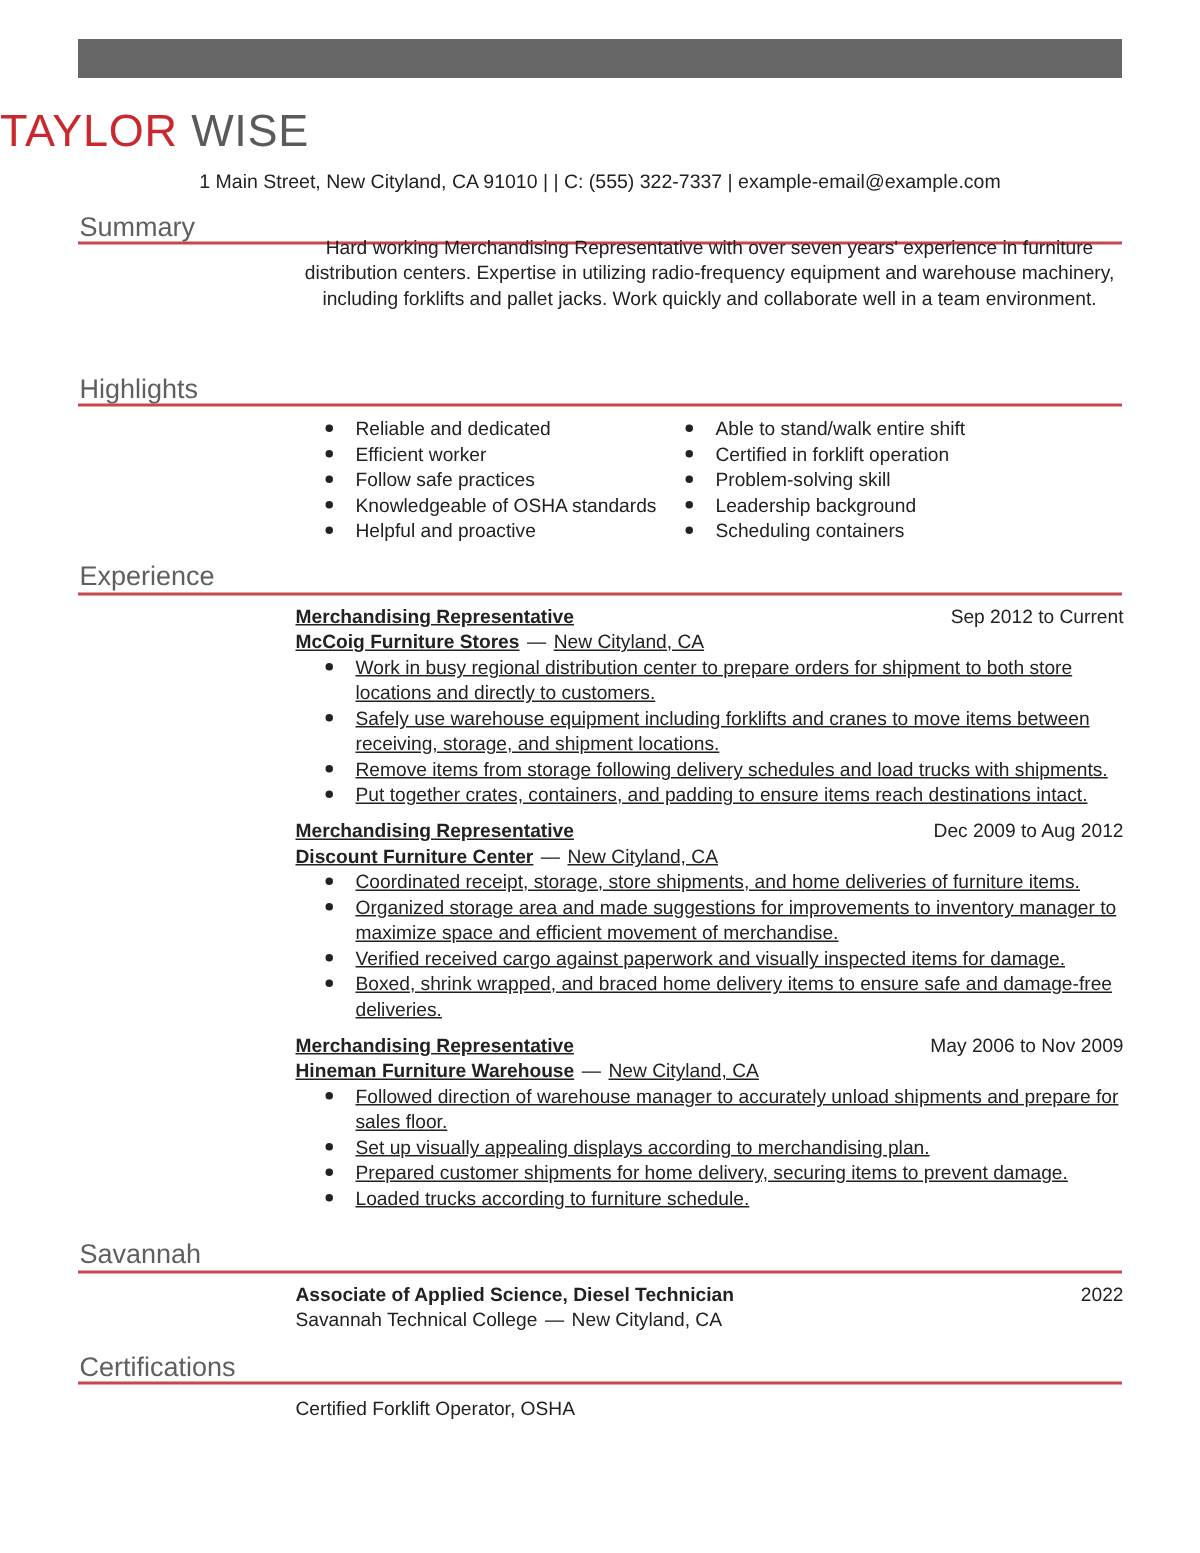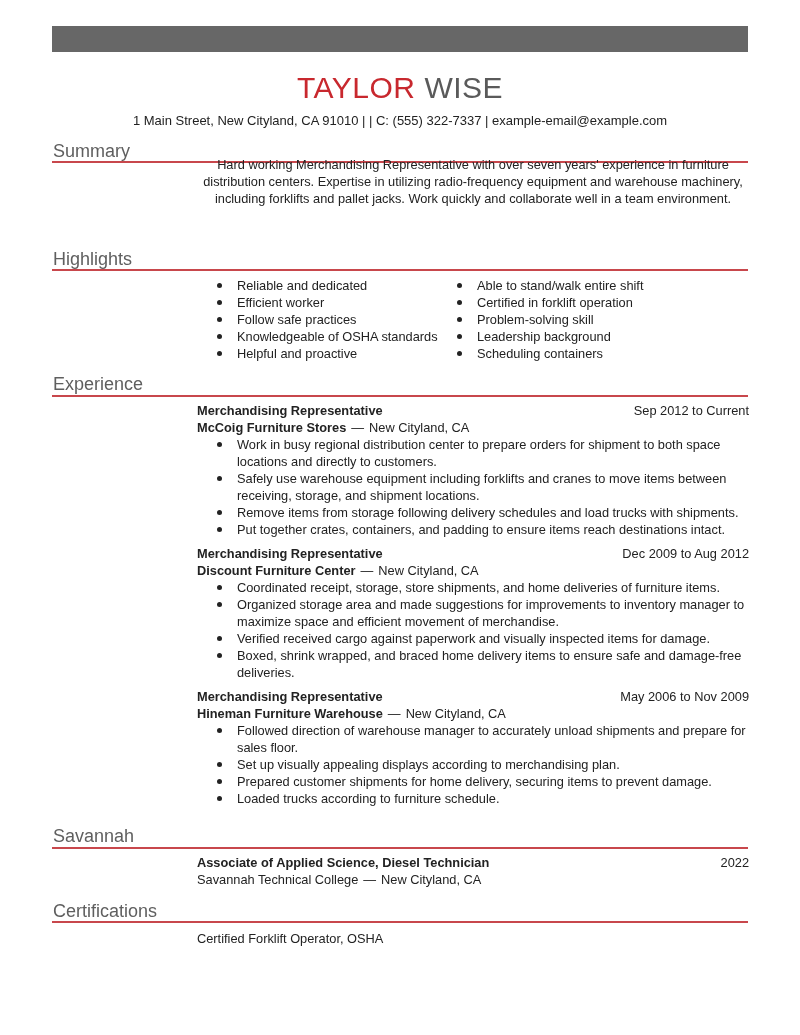--- a/index.html
+++ b/index.html
@@ -27,21 +27,21 @@
       top: 26px;
       width: 696px;
       height: 26px;
       background: #676767;
     }
     .name {
       position: absolute;
       left: 0;
       width: 800px;
       top: 68px;
-      text-align: center;
+      text-align: left;
       font-family: "Liberation Sans", sans-serif;
       font-size: 30px;
       font-weight: normal;
       letter-spacing: 0.5px;
       line-height: 40px;
     }
     .name .first { color: #c8282e; }
     .name .last { color: #5a5a5a; }
     .contact {
       position: absolute;
@@ -122,21 +122,21 @@
     .dash { display: inline-block; padding: 0 5px; }
     .bullets {
       list-style: none;
       margin: 0;
       padding: 0 0 0 18px;
     }
     .bullets li {
       position: relative;
       padding-left: 22px;
     }
-    .job { margin-bottom: 7px; }
+    .job { margin-bottom: 7px; text-decoration: underline; }
   </style>
 </head>
 <body>
 
 <div class="page">
 
   <div class="top-bar"></div>
 
   <div class="name">
     <span class="first">TAYLOR</span>
@@ -174,21 +174,21 @@
 
     <div class="job">
       <div class="job-head">
         <span class="job-title">Merchandising Representative</span>
         <span class="job-dates">Sep 2012 to Current</span>
       </div>
       <div>
         <span class="company">McCoig Furniture Stores</span><span class="dash">—</span><span>New Cityland, CA</span>
       </div>
       <ul class="bullets">
-        <li>Work in busy regional distribution center to prepare orders for shipment to both space locations and directly to customers.</li>
+        <li>Work in busy regional distribution center to prepare orders for shipment to both store locations and directly to customers.</li>
         <li>Safely use warehouse equipment including forklifts and cranes to move items between receiving, storage, and shipment locations.</li>
         <li>Remove items from storage following delivery schedules and load trucks with shipments.</li>
         <li>Put together crates, containers, and padding to ensure items reach destinations intact.</li>
       </ul>
     </div>
 
     <div class="job">
       <div class="job-head">
         <span class="job-title">Merchandising Representative</span>
         <span class="job-dates">Dec 2009 to Aug 2012</span>

